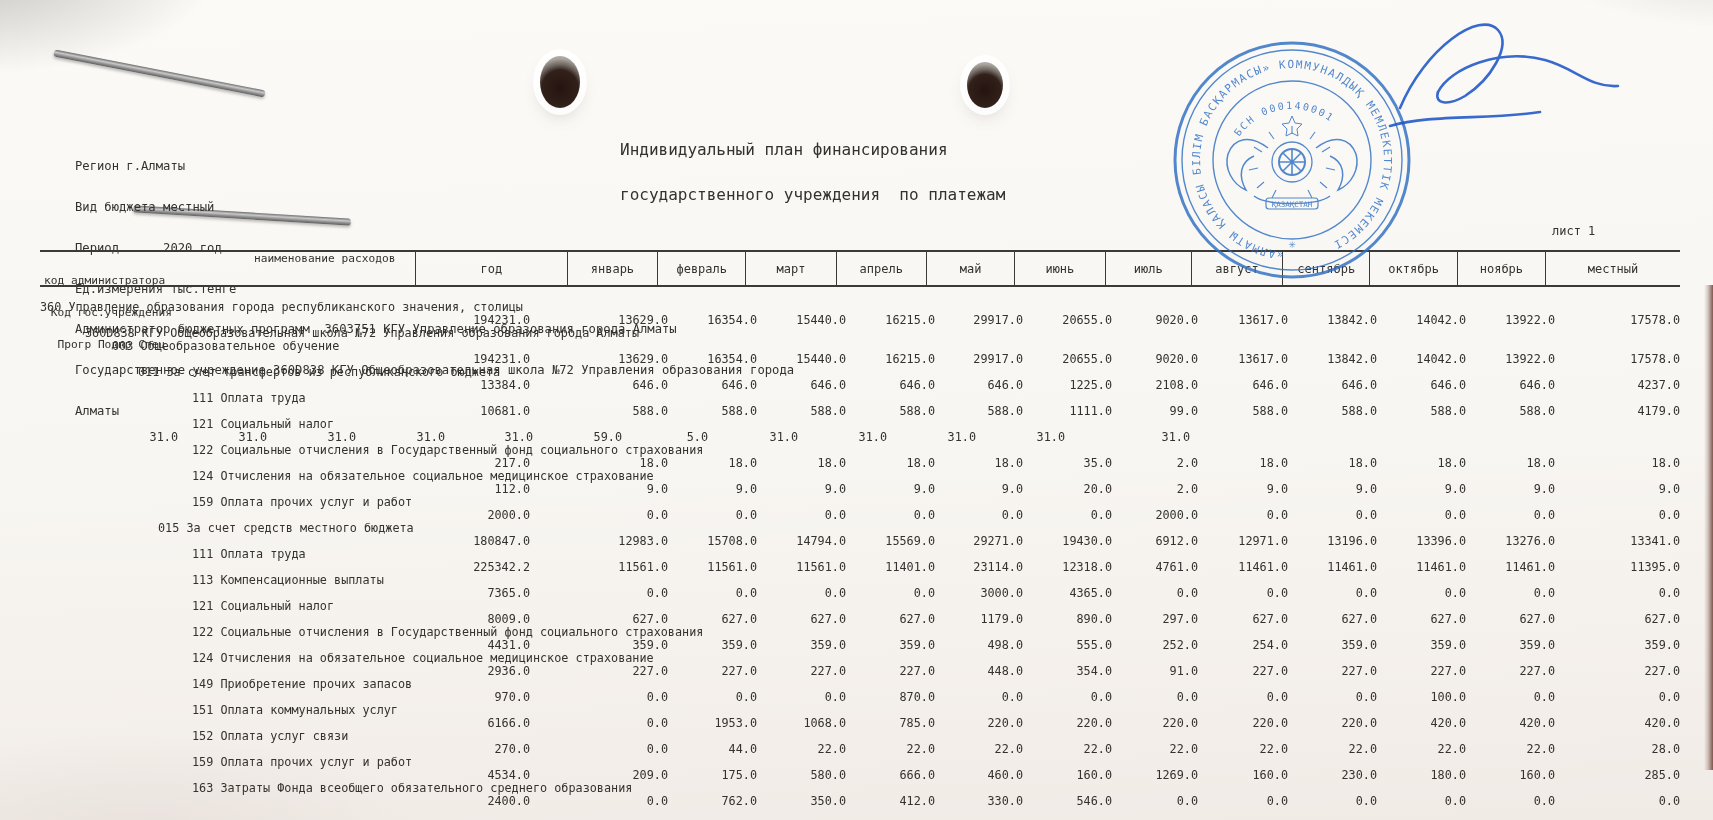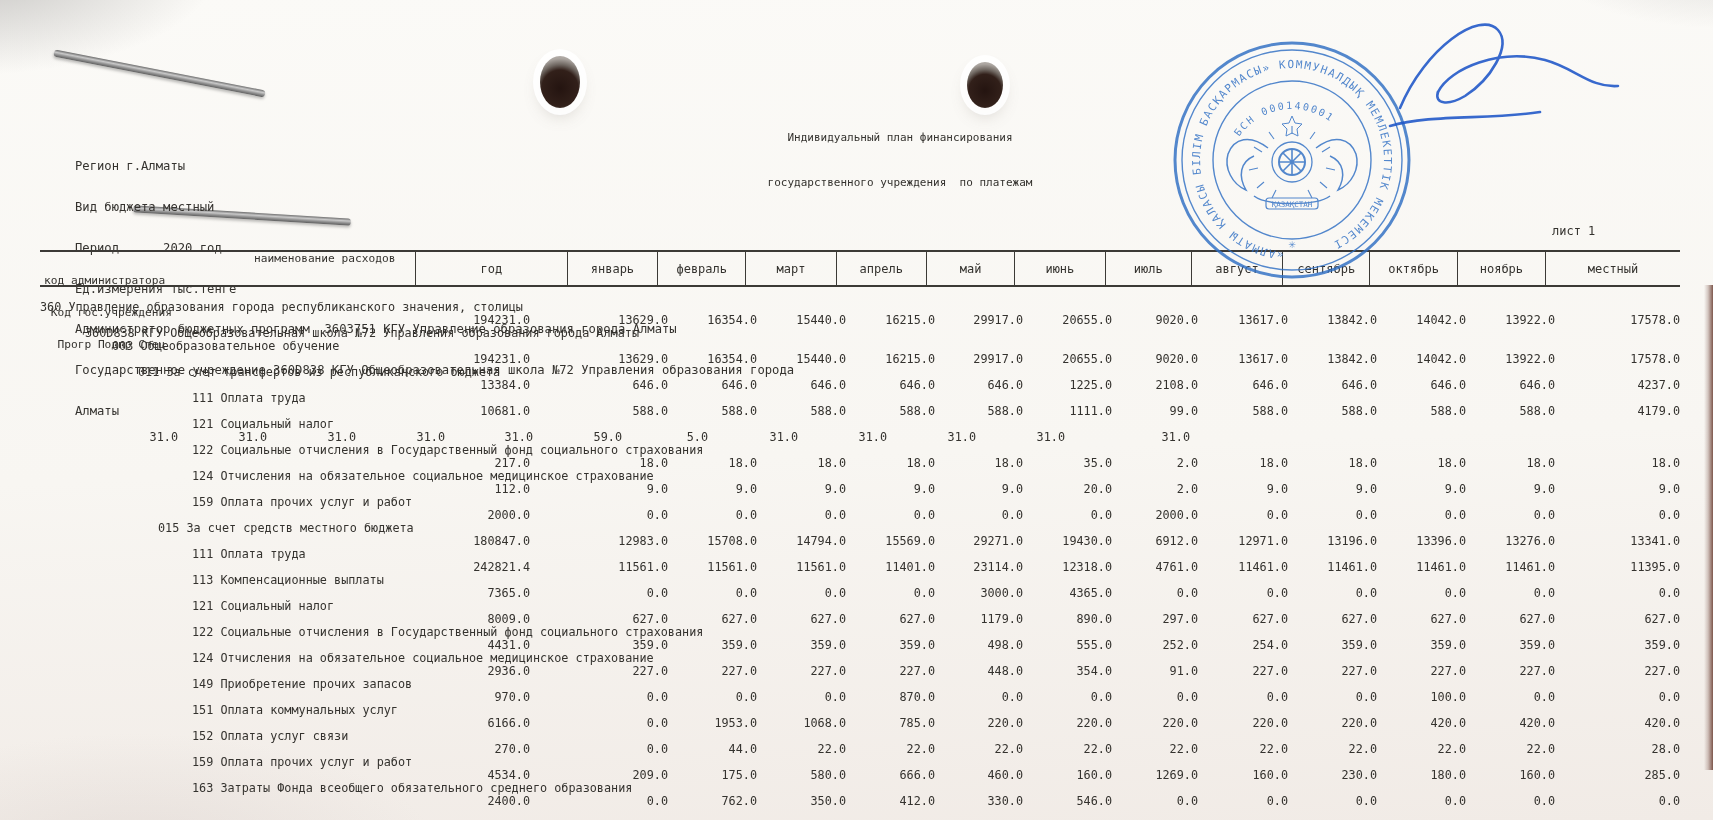--- a/index.html
+++ b/index.html
@@ -22,22 +22,22 @@
   .hole2{left:967px;top:62px;width:36px;height:46px;
     background:radial-gradient(circle at 50% 62%, #241410 0%, #32201a 48%, #6e6660 62%, #aaa49f 78%, #c7c2bd 100%);}
   .edge-strip{right:0;top:285px;width:9px;height:485px;
     background:linear-gradient(to left, rgba(96,48,36,.8) 0%, rgba(96,48,36,.25) 55%, rgba(96,48,36,0) 100%);}
 
   .approval{position:absolute;left:1352px;top:52px;width:250px;text-align:center;
     font-size:12px;line-height:13.5px;white-space:pre;}
   .approval .date-line{text-align:left;padding-left:58px;}
   .sig-rule{display:inline-block;width:96px;border-bottom:1.2px solid #3a3833;height:10px;margin-right:2px;}
 
-  .doc-title{position:absolute;left:620px;top:100px;width:560px;text-align:center;
-    font-size:11px;line-height:15px;white-space:pre;}
+  .doc-title{position:absolute;left:620px;top:112px;width:560px;
+    font-size:16px;line-height:15px;white-space:pre;}
 
   .meta{position:absolute;left:75px;top:133px;font-size:12.2px;line-height:13.6px;white-space:pre;}
 
   .sheet-label{position:absolute;left:1552px;top:224px;font-size:12px;}
 
   .fin-table{position:absolute;left:40px;top:250px;width:1640px;font-size:11.8px;}
   .thead{display:flex;border-top:2px solid #3c3a36;border-bottom:2px solid #3c3a36;height:33px;align-items:stretch;}
   .name-head{width:378px;display:flex;font-size:11.2px;line-height:10.8px;padding-top:2px;white-space:pre;}
   .name-head .codes{width:210px;padding-left:4px;}
   .name-head .expense{padding-top:0;}
@@ -252,21 +252,21 @@
           <span class="cell v6">19430.0</span>
           <span class="cell v7">6912.0</span>
           <span class="cell v8">12971.0</span>
           <span class="cell v9">13196.0</span>
           <span class="cell v10">13396.0</span>
           <span class="cell v11">13276.0</span>
           <span class="cell v12">13341.0</span>
         </div>
         <div class="row-label lvl5">111 Оплата труда</div>
         <div class="row-values">
-          <span class="cell v0">242821.4</span>
+          <span class="cell v0">225342.2</span>
           <span class="cell v1">11561.0</span>
           <span class="cell v2">11561.0</span>
           <span class="cell v3">11561.0</span>
           <span class="cell v4">11401.0</span>
           <span class="cell v5">23114.0</span>
           <span class="cell v6">12318.0</span>
           <span class="cell v7">4761.0</span>
           <span class="cell v8">11461.0</span>
           <span class="cell v9">11461.0</span>
           <span class="cell v10">11461.0</span>

